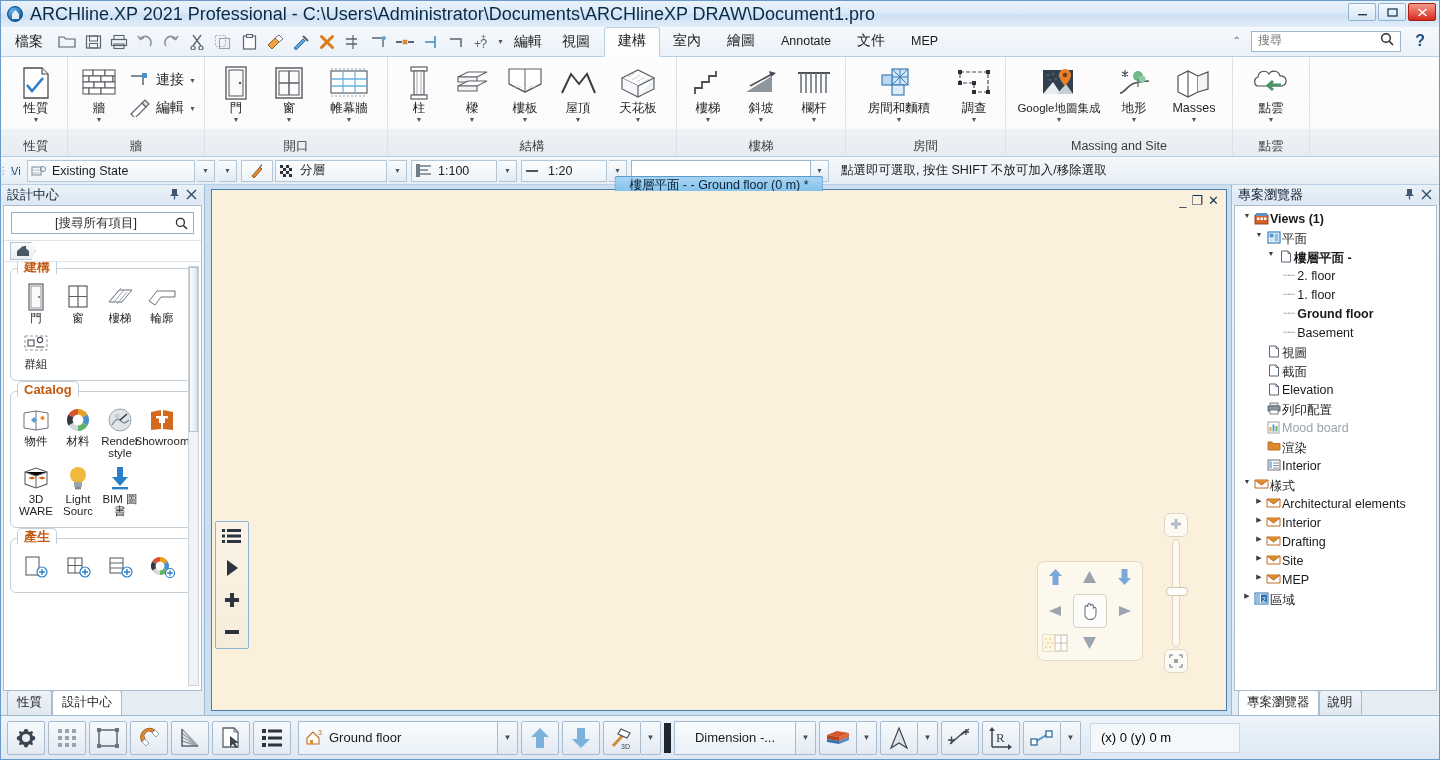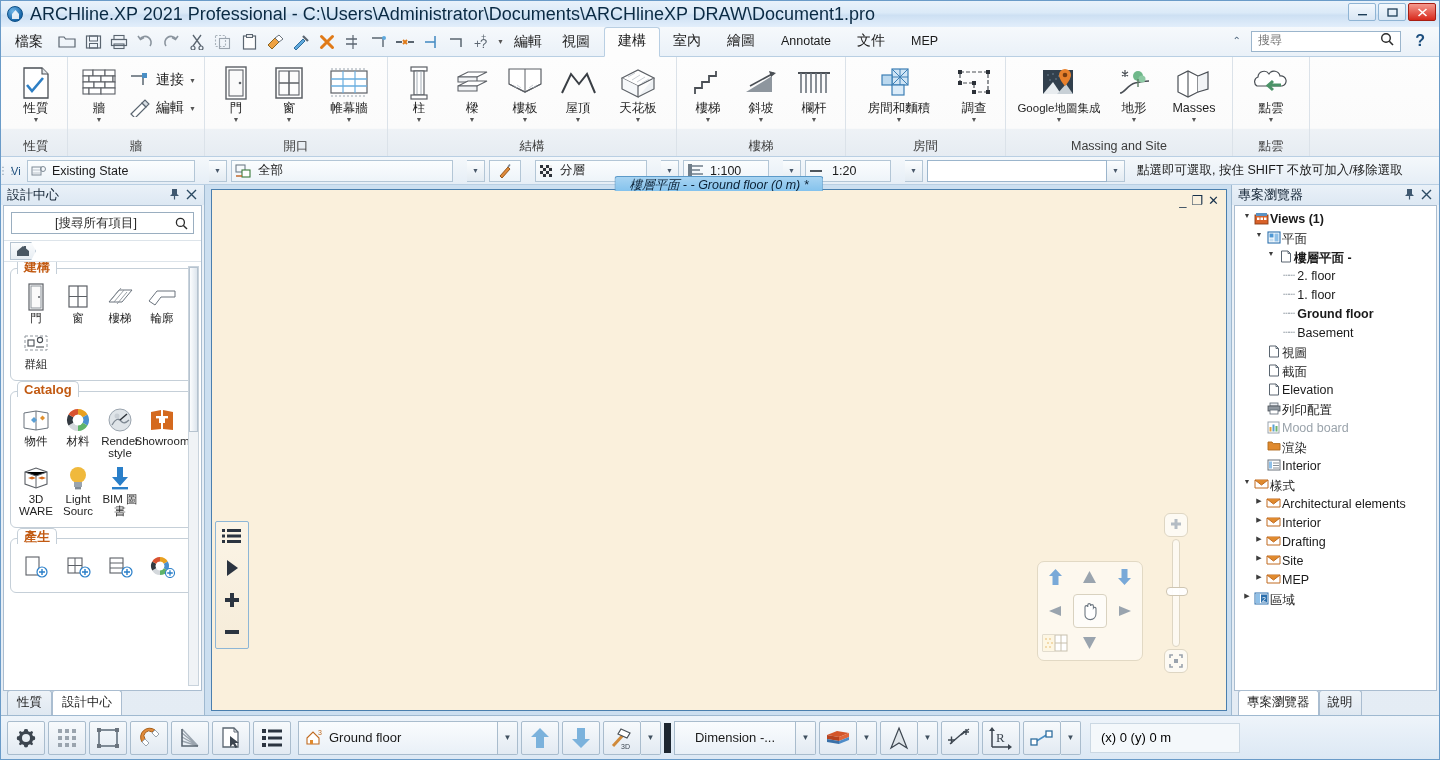--- a/index.html
+++ b/index.html
@@ -139,21 +139,21 @@
   .optbar {
     flex: 0 0 28px; height: 28px;
     background: linear-gradient(to bottom,#f4f8fb,#e6eef6);
     border-bottom: 1px solid #b9cfe3;
     display: flex; align-items: center; gap: 0; padding-left: 2px;
   }
   .grip { width: 8px; height: 20px; display:flex; align-items:center; justify-content:center; color:#7e93a6; font-size:10px; letter-spacing:-1px;}
   .opt-field {
     height: 22px; display: flex; align-items: center;
     background: linear-gradient(to bottom,#fbfdfe,#eef4f9);
-    border: 1px solid #b3c6d6; margin-right: 14px;
+    border: 1px solid #b3c6d6; margin-right: 2px;
     padding: 0 3px; gap: 5px;
   }
   .opt-field .txt { font-size: 12.5px; color: #1a1a1a; white-space: nowrap; }
   .opt-drop {
     width: 18px; height: 22px; border: 1px solid #b3c6d6; border-left: 0;
     background: linear-gradient(to bottom,#fbfdfe,#e3ebf2);
     display: flex; align-items: center; justify-content: center;
     font-size: 7px; color: #40506040; color:#49586a; margin-right: 4px;
   }
   .opt-blank {
@@ -231,21 +231,20 @@
     background: #faf0dc; border: 1px solid #4a7fae;
   }
   .mdi-title {
     position: absolute; top: -14px; left: 50%; transform: translateX(-50%);
     height: 17px; min-width: 200px; padding: 0 14px;
     background: linear-gradient(to bottom,#a8d4f2,#7fc0ec);
     border: 1px solid #5b9ac9; border-bottom: 0;
     display: flex; align-items: center; justify-content: center;
     font-size: 12.5px; color: #0b2034; white-space: nowrap;
     border-radius: 3px 3px 0 0;
-    font-style: italic;
   }
   .mdi-winbtns {
     position: absolute; right: 4px; top: 2px;
     font-size: 13px; color: #16304a; letter-spacing: 2px;
     display: flex; gap: 3px; align-items: center;
   }
   .canvas-area { position: absolute; inset: 1px; background: #faf0dc; overflow: hidden;}
   .side-toolbar {
     position: absolute; left: 2px; top: 330px;
     width: 34px;
@@ -836,28 +835,20 @@
           <rect x="1" y="3" width="9" height="8" fill="none" stroke="#7e8a95" stroke-width="1"></rect>
           <g stroke="#b0b8c0" stroke-width=".8">
             <path d="M1 6 H10 M1 9 H10"></path>
           </g>
           <circle cx="12" cy="5" r="2.5" fill="none" stroke="#7e8a95" stroke-width="1"></circle>
         </svg>
       <span class="txt">Existing State</span>
     </div>
     <div class="opt-drop">▼</div>
 
-    <div class="opt-field" style="width:222px">
-      <svg width="18" height="16" viewBox="0 0 18 16">
-          <rect x="1" y="2" width="9" height="7" fill="none" stroke="#6f7d89" stroke-width="1.1"></rect>
-          <rect x="7" y="7" width="8" height="7" fill="#fff" stroke="#3a7a3a" stroke-width="1.1"></rect>
-          <path d="M1 13 H7" stroke="#c06020" stroke-width="1.4"></path>
-        </svg>
-      <span class="txt">全部</span>
-    </div>
     <div class="opt-drop">▼</div>
 
     <div class="opt-field" style="width:32px;justify-content:center">
       <svg width="16" height="16" viewBox="0 0 16 16">
           <path d="M3 13 L11 4 l2 2 l-8 9z" fill="#e08a3a" stroke="#96581c" stroke-width="1"></path>
           <path d="M11 4 L13 1.5" stroke="#7b8591" stroke-width="1.6"></path>
         </svg>
     </div>
 
     <div class="opt-field" style="width:112px">

